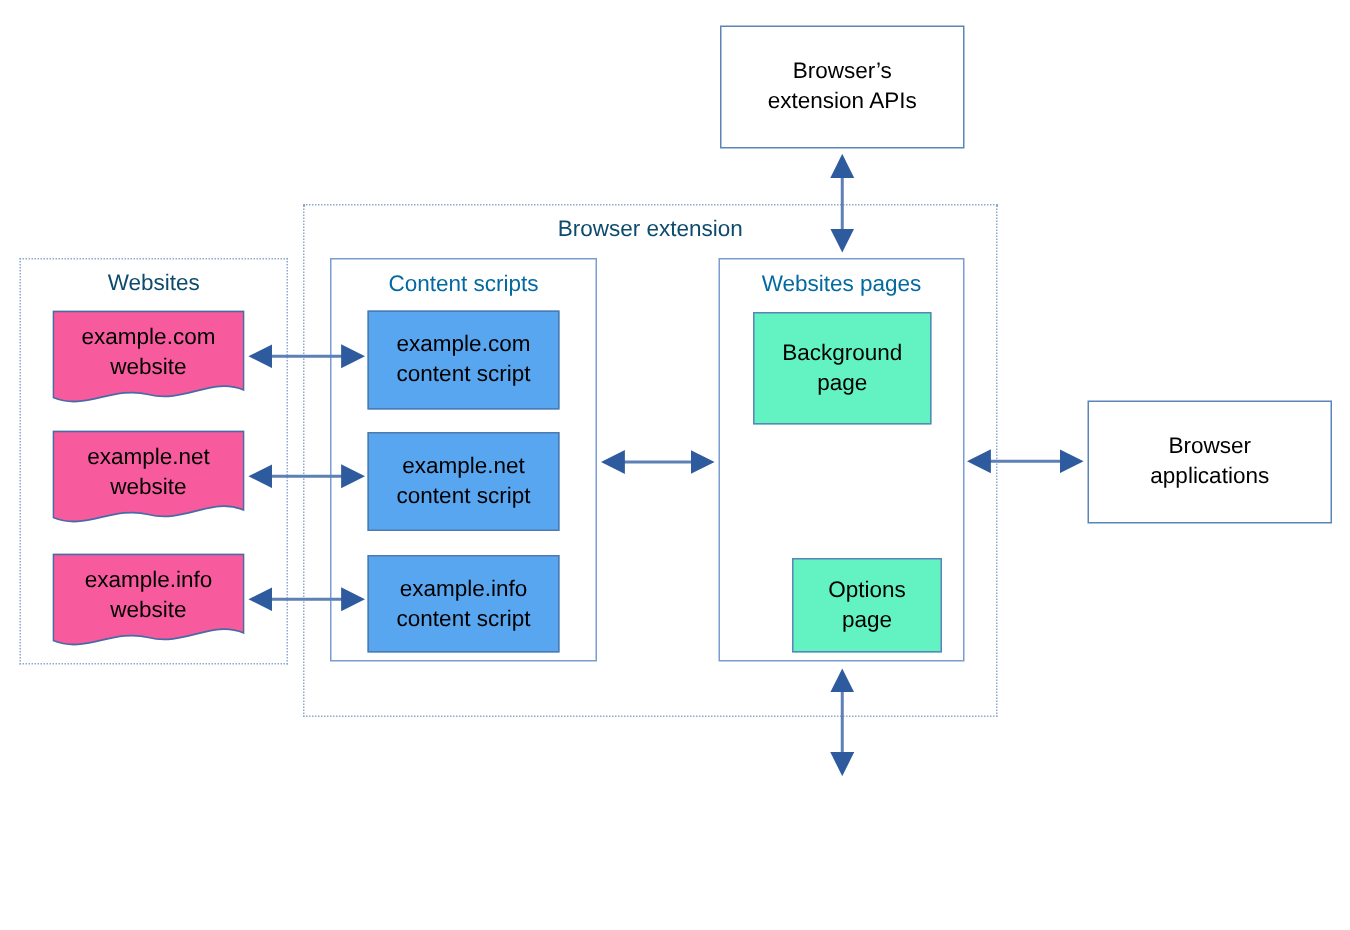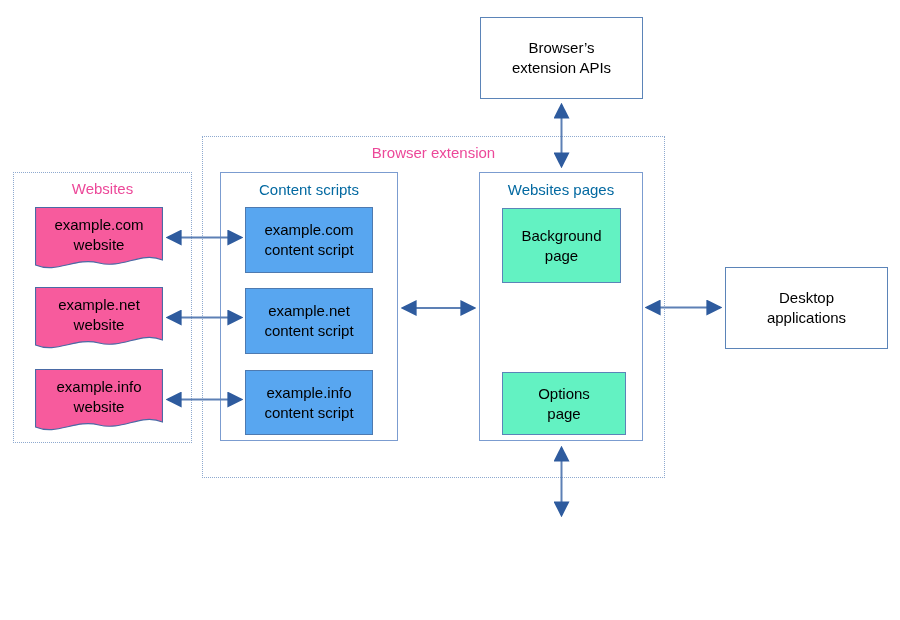--- a/index.html
+++ b/index.html
@@ -6,21 +6,21 @@
   .canvas{
     position:relative;width:900px;height:620px;background:#ffffff;overflow:hidden;
     font-family:"Liberation Sans","DejaVu Sans",sans-serif;color:#111;
   }
   .canvas *{box-sizing:border-box;}
   .arrow-layer{position:absolute;left:0;top:0;width:900px;height:620px;pointer-events:none;}
 
   .group{position:absolute;border:1px dotted #8ea9cf;background:transparent;}
   .group-title{
     position:absolute;left:0;top:6px;width:100%;text-align:center;
-    font-size:15px;line-height:20px;color:#ec4899;
+    font-size:15px;line-height:20px;color:#0c4a6e;
   }
 
   .container-box{position:absolute;border:1px solid #7b9cd0;background:#ffffff;}
   .container-title{
     position:absolute;left:0;top:7px;width:100%;text-align:center;
     font-size:15px;line-height:20px;color:#0369a1;
   }
 
   .node{
     position:absolute;display:flex;align-items:center;justify-content:center;
@@ -85,26 +85,26 @@
 
   <div class="node blue" style="left:245px;top:207px;width:128px;height:66px;">example.com
 content script</div>
   <div class="node blue" style="left:245px;top:288px;width:128px;height:66px;">example.net
 content script</div>
   <div class="node blue" style="left:245px;top:370px;width:128px;height:65px;">example.info
 content script</div>
 
   <div class="node green" style="left:502px;top:208px;width:119px;height:75px;">Background
 page</div>
-  <div class="node green" style="left:502px;top:372px;width:124px;height:63px;">Options
+  <div class="node green" style="left:528px;top:372px;width:100px;height:63px;">Options
 page</div>
 
   <div class="node white" style="left:480px;top:17px;width:163px;height:82px;">Browser’s
 extension APIs</div>
-  <div class="node white" style="left:725px;top:267px;width:163px;height:82px;">Desktop
+  <div class="node white" style="left:725px;top:267px;width:163px;height:82px;">Browser
 applications</div>
 
   <svg class="arrow-layer" width="900" height="620" viewBox="0 0 900 620">
     <defs>
       <marker id="ah" viewBox="0 0 10 10" refX="8.5" refY="5" markerWidth="8" markerHeight="8" orient="auto-start-reverse">
         <path d="M0 0 L10 5 L0 10 z" fill="#2e5b9e"></path>
       </marker>
     </defs>
     <g stroke="#5d80b5" stroke-width="2">
       <line x1="561.5" y1="105" x2="561.5" y2="166" marker-start="url(#ah)" marker-end="url(#ah)"></line>

